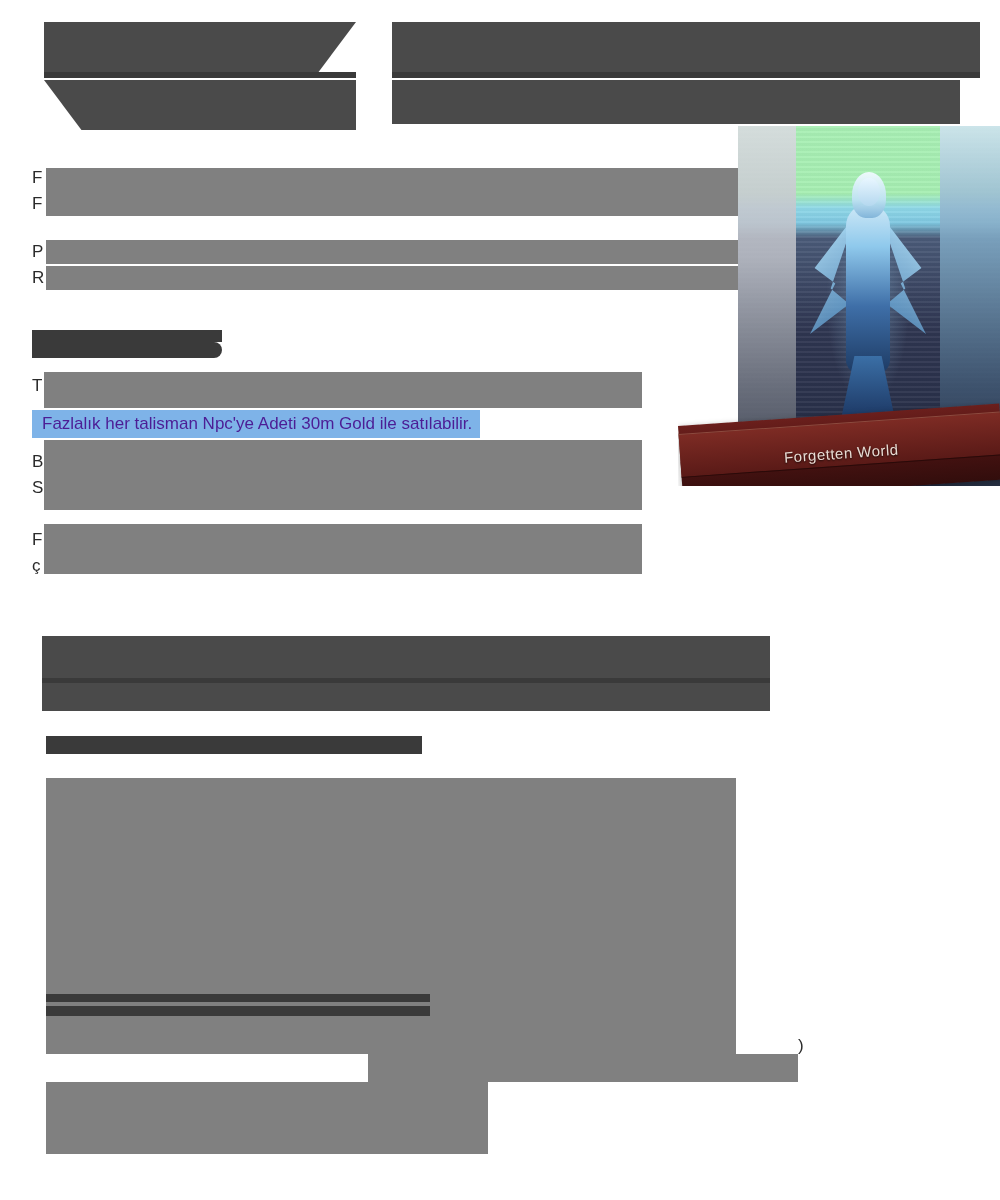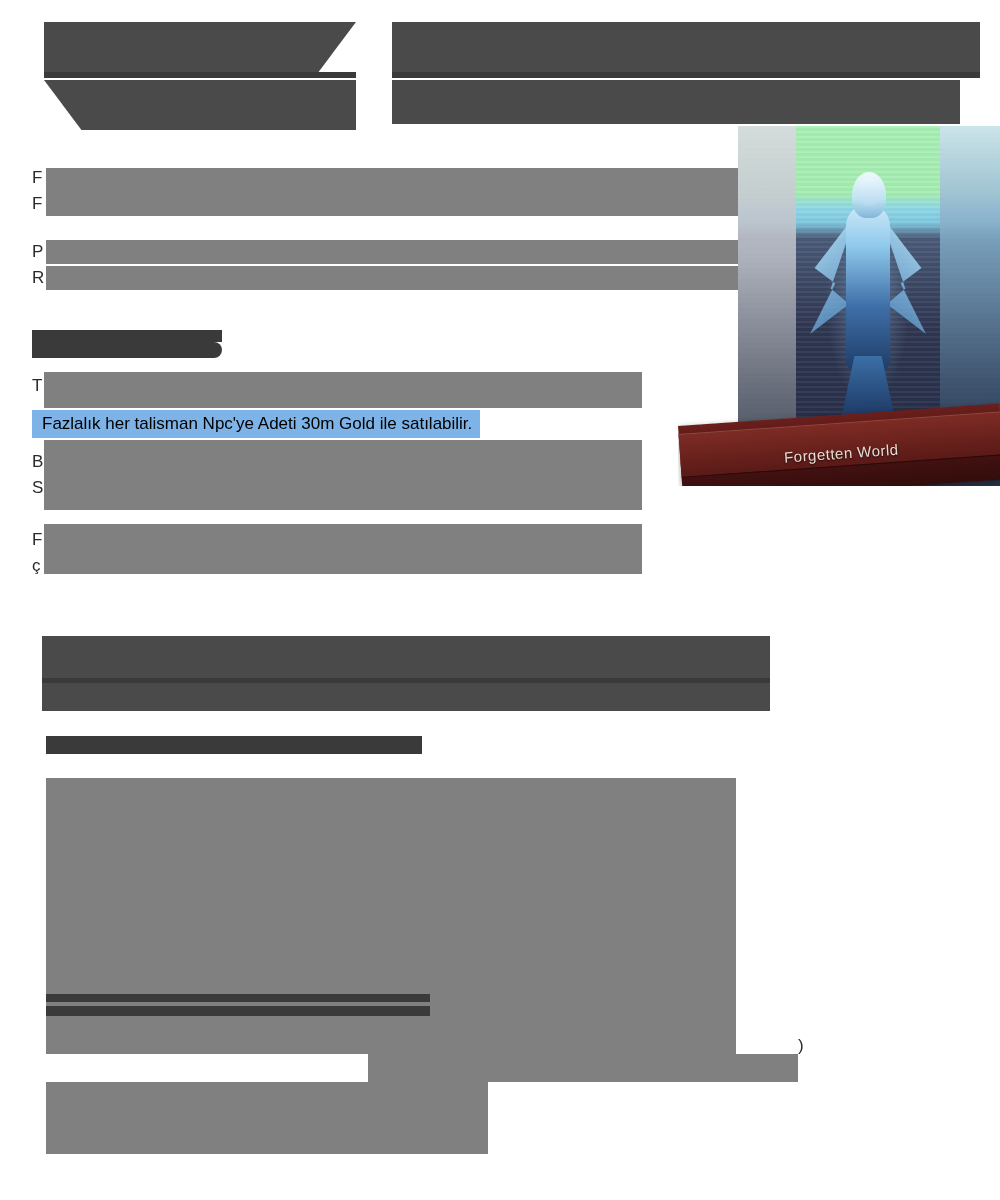--- a/index.html
+++ b/index.html
@@ -35,21 +35,21 @@
     font-size: 17px;
     line-height: 20px;
     color: #2b2b2b;
     white-space: nowrap;
   }
 
   
   .highlight-line {
     position: absolute;
     background: #7eb3e8;
-    color: #000000;
+    color: #4c1d95;
     font-size: 17px;
     line-height: 24px;
     padding: 2px 8px 2px 10px;
     white-space: nowrap;
   }
 
   
   .art-panel {
     position: absolute;
     left: 678px;

